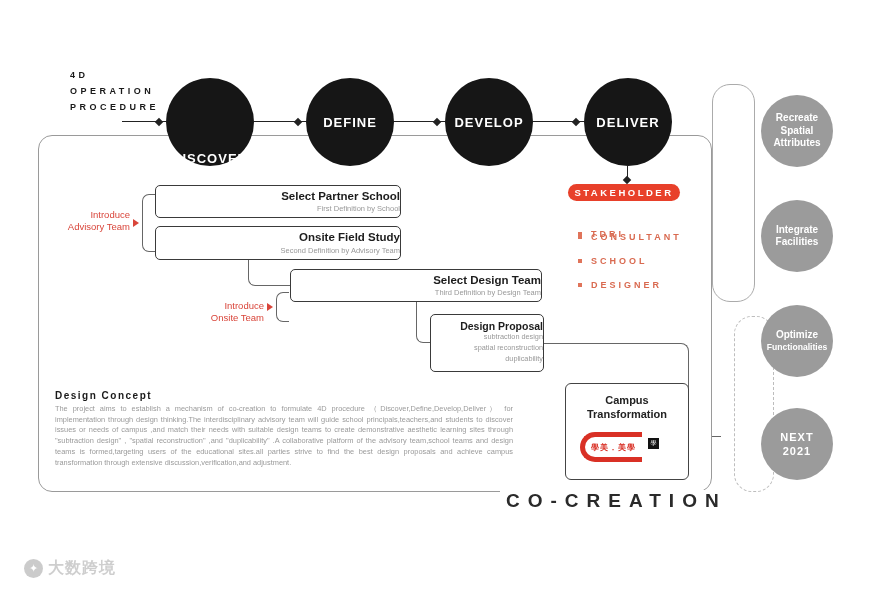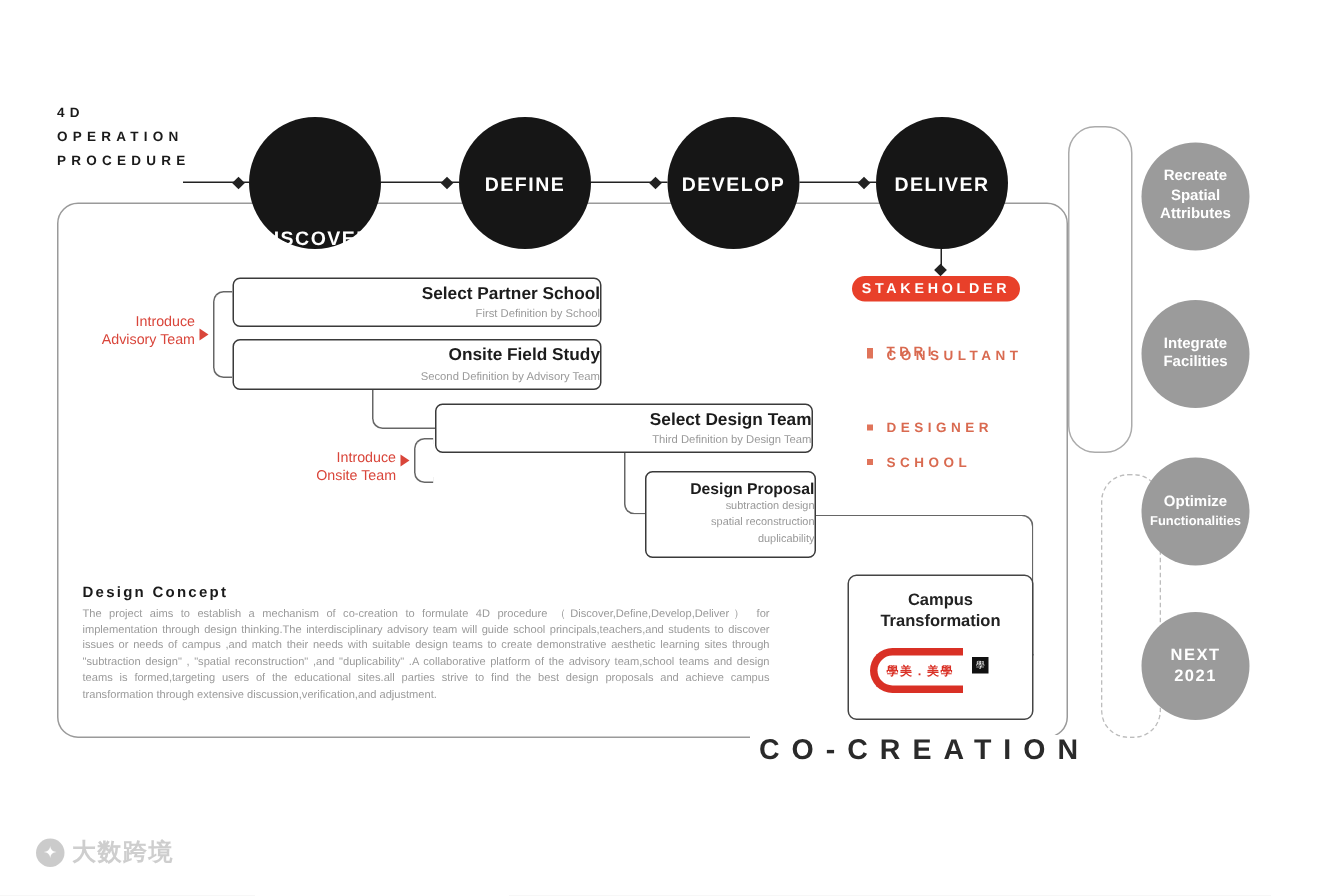--- a/index.html
+++ b/index.html
@@ -1,21 +1,21 @@
 <!DOCTYPE html>
 <html><head>
 <meta charset="utf-8">
 <style>
   * { margin:0; padding:0; box-sizing:border-box; }
   body { background:#e9e9e9; font-family:"Liberation Sans", sans-serif; }
   #canvas {
     position:relative; width:880px; height:597px; background:#ffffff;
     overflow:hidden; margin:0 auto;
   }
-  .abs { position:absolute; }
+  .abs { position:absolute;margin-left:32px; }
 
   
   .hdr { font-size:9px; font-weight:700; color:#1a1a1a; letter-spacing:3.5px; line-height:1.75; }
 
   
   .phase {
     position:absolute; width:88px; height:88px; border-radius:50%;
     background:#161616; color:#fff; display:flex; align-items:center; justify-content:center;
     font-size:13px; font-weight:700; letter-spacing:1px; z-index:5;
   }
@@ -165,21 +165,21 @@
 
   <div class="stake-badge" style="left:568px; top:184px;">STAKEHOLDER</div>
   <div class="stake-item" style="left:578px; top:197px;margin-top:32px;">
     <span class="sq"></span>
     <span class="tx">TDRI</span>
   </div>
   <div class="stake-item" style="left:578px; top:232px;">
     <span class="sq"></span>
     <span class="tx">CONSULTANT</span>
   </div>
-  <div class="stake-item" style="left:578px; top:256px;margin-top:47px;">
+  <div class="stake-item" style="left:578px; top:256px;">
     <span class="sq"></span>
     <span class="tx">SCHOOL</span>
   </div>
   <div class="stake-item" style="left:578px; top:280px;">
     <span class="sq"></span>
     <span class="tx">DESIGNER</span>
   </div>
 
   <div class="dc-head" style="left:55px; top:390px;">Design Concept</div>
   <div class="dc-body" style="left:55px; top:404px; width:458px;">The project aims to establish a mechanism of co-creation to formulate 4D procedure （Discover,Define,Develop,Deliver） for implementation through design thinking.The interdisciplinary advisory team will guide school principals,teachers,and students to discover issues or needs of campus ,and match their needs with suitable design teams to create demonstrative aesthetic learning sites through "subtraction design" , "spatial reconstruction" ,and "duplicability" .A collaborative platform of the advisory team,school teams and design teams is formed,targeting users of the educational sites.all parties strive to find the best design proposals and achieve campus transformation through extensive discussion,verification,and adjustment.</div>

